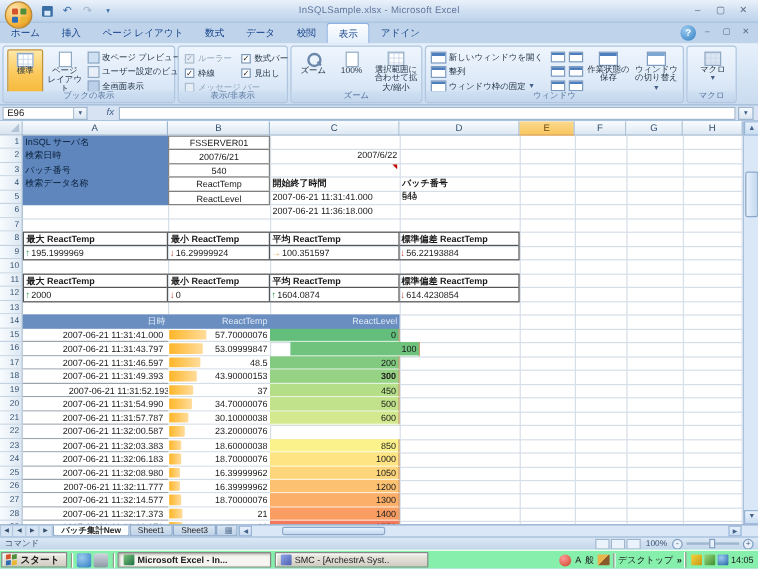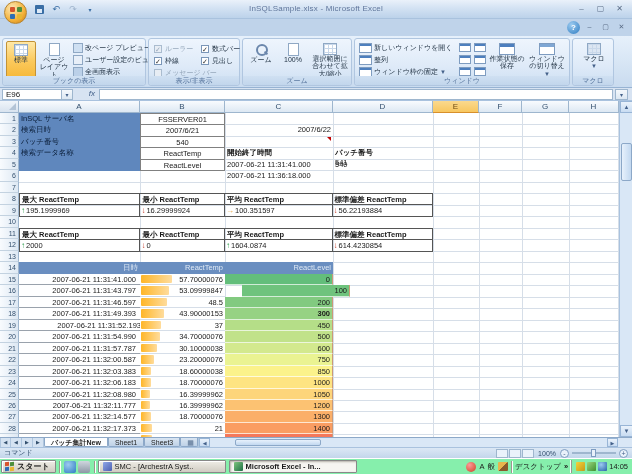--- a/index.html
+++ b/index.html
@@ -136,20 +136,30 @@
     <span class="qbtn" style="color:#9FB4CC;">↷</span>
     <span class="qbtn" style="font-size:6px;">▾</span>
   </div>
   <div class="abs" id="titletext">InSQLSample.xlsx - Microsoft Excel</div>
   <div class="abs" id="wincontrols">
     <span class="winbtn">–</span>
     <span class="winbtn">▢</span>
     <span class="winbtn">✕</span>
   </div>
 
+  <div class="abs" id="tabrow">
+      <div class="rtab">ホーム</div>
+      <div class="rtab">挿入</div>
+      <div class="rtab">ページ レイアウト</div>
+      <div class="rtab">数式</div>
+      <div class="rtab">データ</div>
+      <div class="rtab">校閲</div>
+      <div class="rtab active">表示</div>
+      <div class="rtab">アドイン</div>
+    </div>
   <div class="abs" id="tabrow-right">
     <span id="helpbtn">?</span>
     <span class="wbbtn">–</span>
     <span class="wbbtn">▢</span>
     <span class="wbbtn">✕</span>
   </div>
 
   <div class="abs" id="ribbon">
 
     <div class="rgroup" style="left:2px;width:144px;">
@@ -445,21 +455,20 @@
       <div class="dt-temp" style="left: 140px; top: 218.64px; width: 85px; height: 11.48px;">37<span class="dt-bar" style="width: 23%;"></span></div>
       <div class="dt-level" style="left: 225px; top: 218.64px; width: 108px; height: 11.48px; background: rgb(181, 222, 136);">450</div>
       <div class="dt-date" style="left: 19px; top: 230.12px; width: 121px; height: 11.48px;">2007-06-21 11:31:54.990</div>
       <div class="dt-temp" style="left: 140px; top: 230.12px; width: 85px; height: 11.48px;">34.70000076<span class="dt-bar" style="width: 22%;"></span></div>
       <div class="dt-level" style="left: 225px; top: 230.12px; width: 108px; height: 11.48px; background: rgb(193, 226, 138);">500</div>
       <div class="dt-date" style="left: 19px; top: 241.6px; width: 121px; height: 11.48px;">2007-06-21 11:31:57.787</div>
       <div class="dt-temp" style="left: 140px; top: 241.6px; width: 85px; height: 11.48px;">30.10000038<span class="dt-bar" style="width: 19%;"></span></div>
       <div class="dt-level" style="left: 225px; top: 241.6px; width: 108px; height: 11.48px; background: rgb(211, 233, 142);">600</div>
       <div class="dt-date" style="left: 19px; top: 253.08px; width: 121px; height: 11.48px;">2007-06-21 11:32:00.587</div>
       <div class="dt-temp" style="left: 140px; top: 253.08px; width: 85px; height: 11.48px;">23.20000076<span class="dt-bar" style="width: 15%;"></span></div>
-      <div class="dt-level" style="left: 225px; top: 253.08px; width: 108px; height: 11.48px; background: rgb(234, 243, 146);">750</div>
       <div class="dt-date" style="left: 19px; top: 264.56px; width: 121px; height: 11.48px;">2007-06-21 11:32:03.383</div>
       <div class="dt-temp" style="left: 140px; top: 264.56px; width: 85px; height: 11.48px;">18.60000038<span class="dt-bar" style="width: 12%;"></span></div>
       <div class="dt-level" style="left: 225px; top: 264.56px; width: 108px; height: 11.48px; background: rgb(251, 242, 139);">850</div>
       <div class="dt-date" style="left: 19px; top: 276.04px; width: 121px; height: 11.48px;">2007-06-21 11:32:06.183</div>
       <div class="dt-temp" style="left: 140px; top: 276.04px; width: 85px; height: 11.48px;">18.70000076<span class="dt-bar" style="width: 12%;"></span></div>
       <div class="dt-level" style="left: 225px; top: 276.04px; width: 108px; height: 11.48px; background: rgb(254, 228, 130);">1000</div>
       <div class="dt-date" style="left: 19px; top: 287.52px; width: 121px; height: 11.48px;">2007-06-21 11:32:08.980</div>
       <div class="dt-temp" style="left: 140px; top: 287.52px; width: 85px; height: 11.48px;">16.39999962<span class="dt-bar" style="width: 10%;"></span></div>
       <div class="dt-level" style="left: 225px; top: 287.52px; width: 108px; height: 11.48px; background: rgb(253, 213, 122);">1050</div>
       <div class="dt-date" style="left: 19px; top: 299px; width: 121px; height: 11.48px;">2007-06-21 11:32:11.777</div>
@@ -517,27 +526,27 @@
         <span class="fpane" style="left:0;top:4.5px;background:#2E6DB5;"></span>
         <span class="fpane" style="left:5px;top:4.5px;background:#E9B733;"></span>
       </span>
       <span>スタート</span>
     </div>
     <span class="tdivider"></span>
     <span class="qlicon" style="background:radial-gradient(circle at 35% 30%,#9CCBF0,#2E7CC2);"></span>
     <span class="qlicon" style="background:linear-gradient(180deg,#cfd6de,#8d98a5);"></span>
     <span class="tdivider"></span>
     <div id="tasks" style="display:flex;">
+        <div class="taskbtn active">
+          <span class="appicon" style="background: linear-gradient(135deg, rgb(125, 196, 125), rgb(30, 113, 69));"></span>
+          <span>Microsoft Excel - In...</span>
+        </div>
         <div class="taskbtn">
           <span class="appicon" style="background: linear-gradient(135deg, rgb(143, 167, 232), rgb(76, 95, 176));"></span>
           <span>SMC - [ArchestrA Syst..</span>
-        </div>
-        <div class="taskbtn active">
-          <span class="appicon" style="background: linear-gradient(135deg, rgb(125, 196, 125), rgb(30, 113, 69));"></span>
-          <span>Microsoft Excel - In...</span>
         </div>
       </div>
     <div id="tray">
       <span class="imeicon"></span>
       <span>A</span>
       <span style="margin-left:3px;">般</span>
       <span class="brush"></span>
       <span class="tdivider"></span>
       <span>デスクトップ</span>
       <span style="margin:0 3px;font-weight:bold;">»</span>

